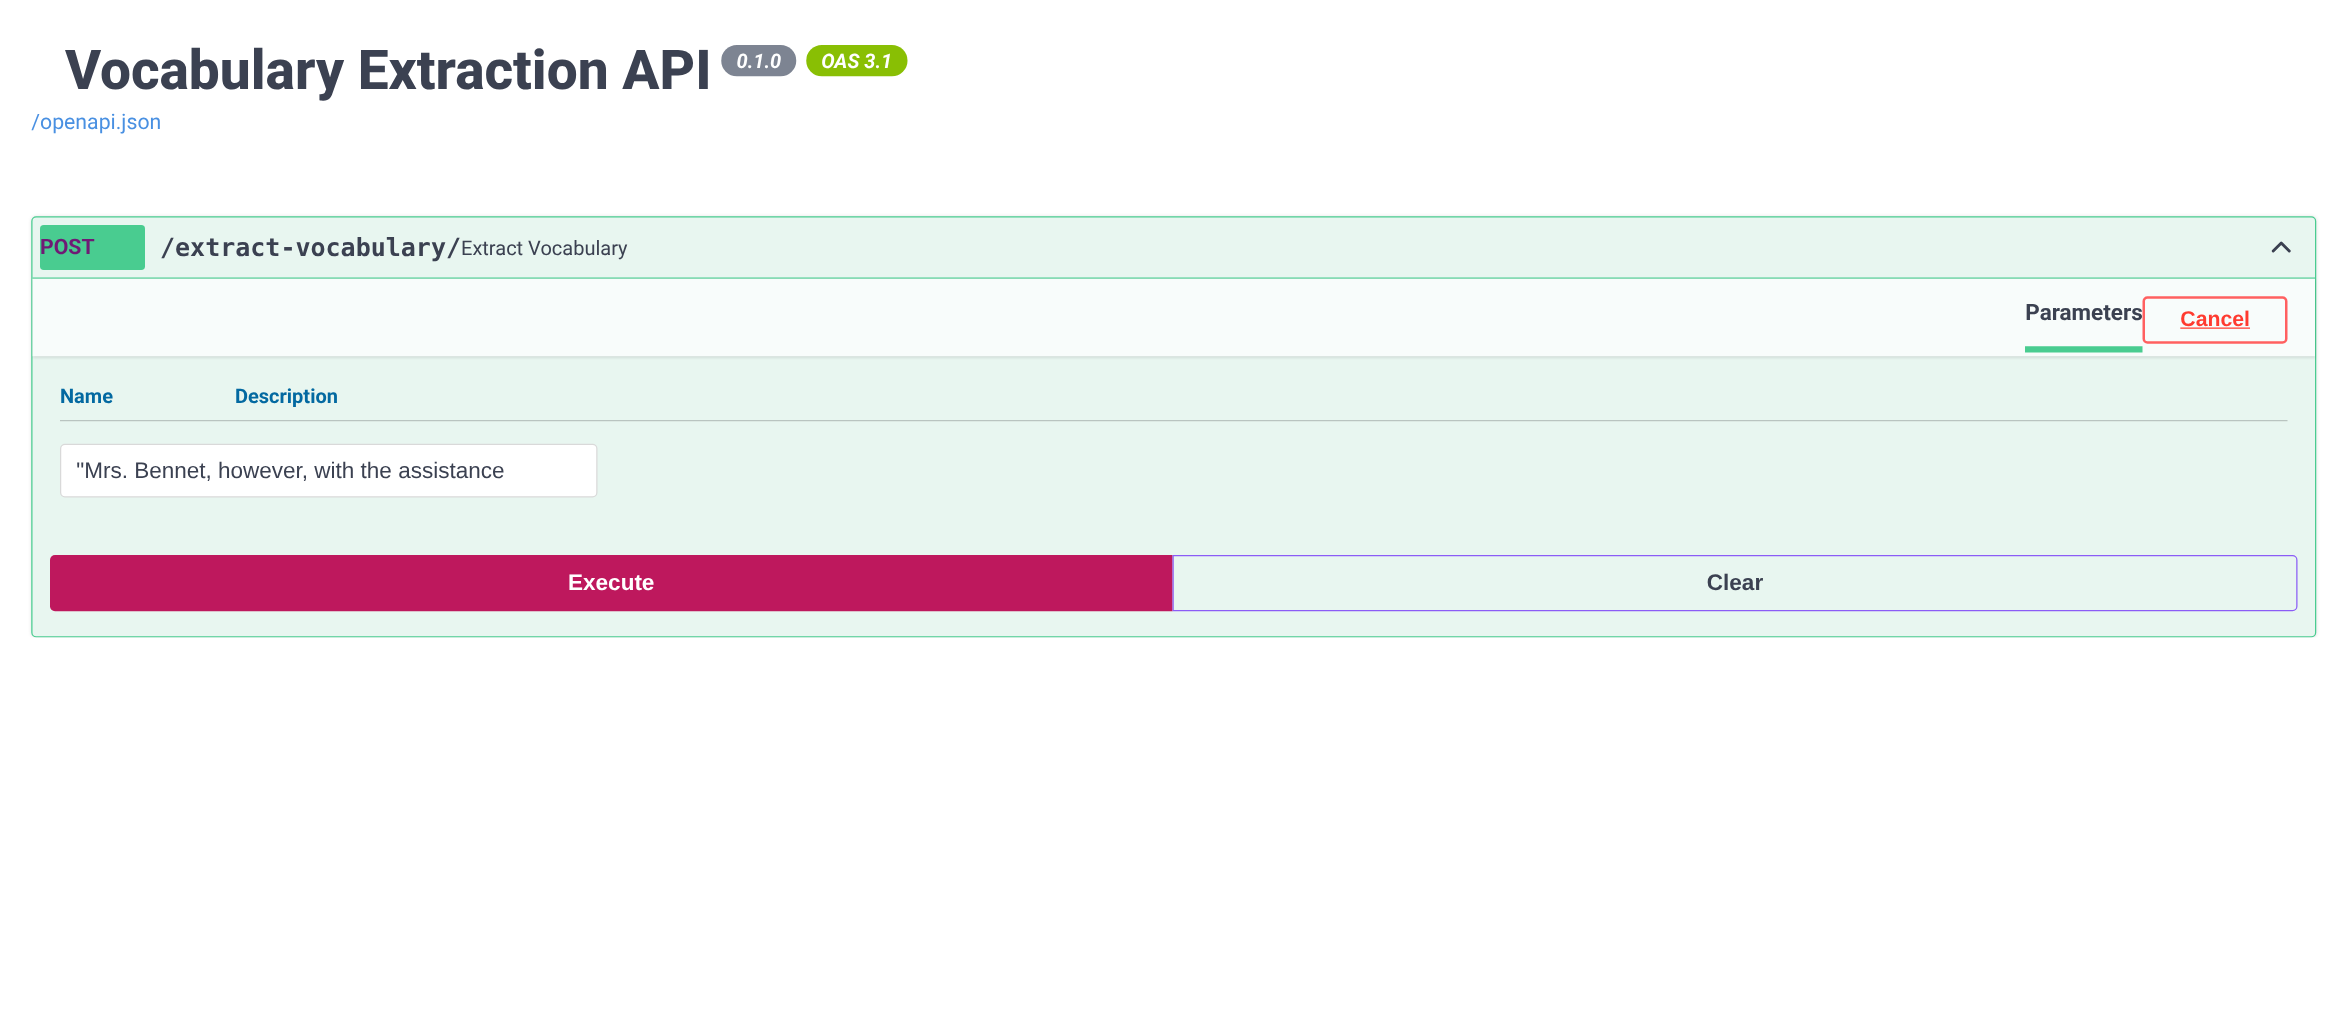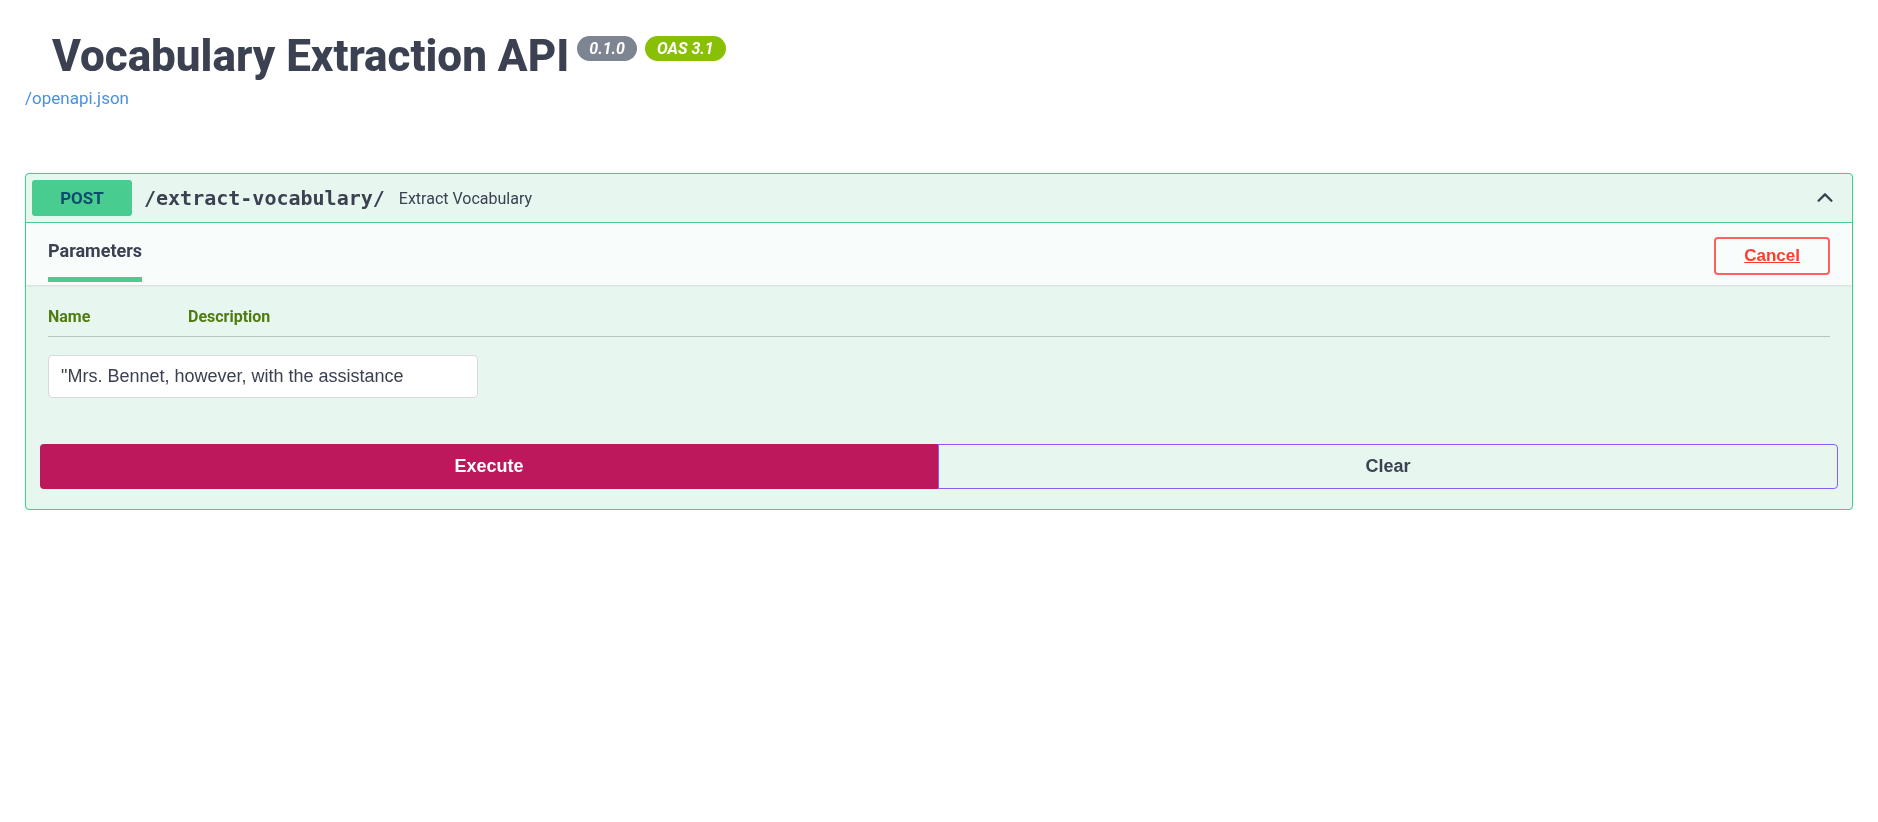--- a/index.html
+++ b/index.html
@@ -73,53 +73,52 @@
   box-shadow: 0 0 3px rgba(0,0,0,0.1);
 }
 .op-summary {
   display: flex;
   align-items: center;
   padding: 6px 6px;
   cursor: pointer;
 }
 .method-badge {
   background: #49cc90;
-  color: #0c4a6e;
+  color: #701a75;
   font-weight: 700;
   font-size: 17px;
   padding: 8px 0;
-  width: 100px;
-  text-align: center;
+  width: 84px;
   border-radius: 3px;
 }
 .path {
   font-family: ui-monospace, Menlo, monospace;
   font-size: 20px;
   font-weight: 700;
   color: #3b4151;
   margin-left: 12px;
 }
 .summary-text {
   color: #3b4151;
   font-size: 16px;
-  margin-left: 14px;
+  margin-left: 0;
   text-align: center;
 }
 .op-chevron {
   margin-left: auto;
   width: 22px;
   height: 22px;
   margin-right: 10px;
 }
 .op-body {
   border-top: 1px solid #49cc90;
 }
 .params-header {
   display: flex;
-  justify-content: space-between;
+  justify-content: flex-end;
   align-items: center;
   padding: 14px 22px 0 22px;
   background: rgba(255,255,255,0.7);
   box-shadow: 0 1px 2px rgba(0,0,0,0.1);
 }
 .tab {
   font-size: 18px;
   font-weight: 700;
   color: #3b4151;
   padding-bottom: 16px;
@@ -144,21 +143,21 @@
 .params-table-head {
   display: flex;
   border-bottom: 1px solid rgba(0,0,0,0.2);
   padding-bottom: 10px;
 }
 .col-name { width: 140px; }
 .col-desc { flex: 1; }
 .th {
   font-size: 16px;
   font-weight: 700;
-  color: #4d7c0f;
+  color: #0369a1;
 }
 .param-row {
   display: flex;
   padding-top: 18px;
 }
 .param-name-cell { width: 140px; }
 .param-name {
   font-size: 20px;
   font-weight: 700;
   color: #3b4151;

